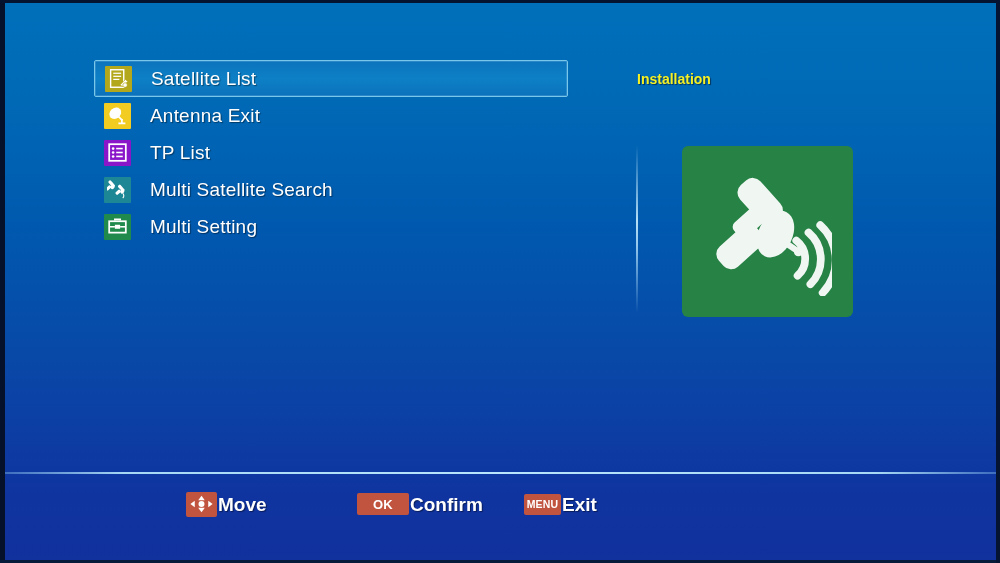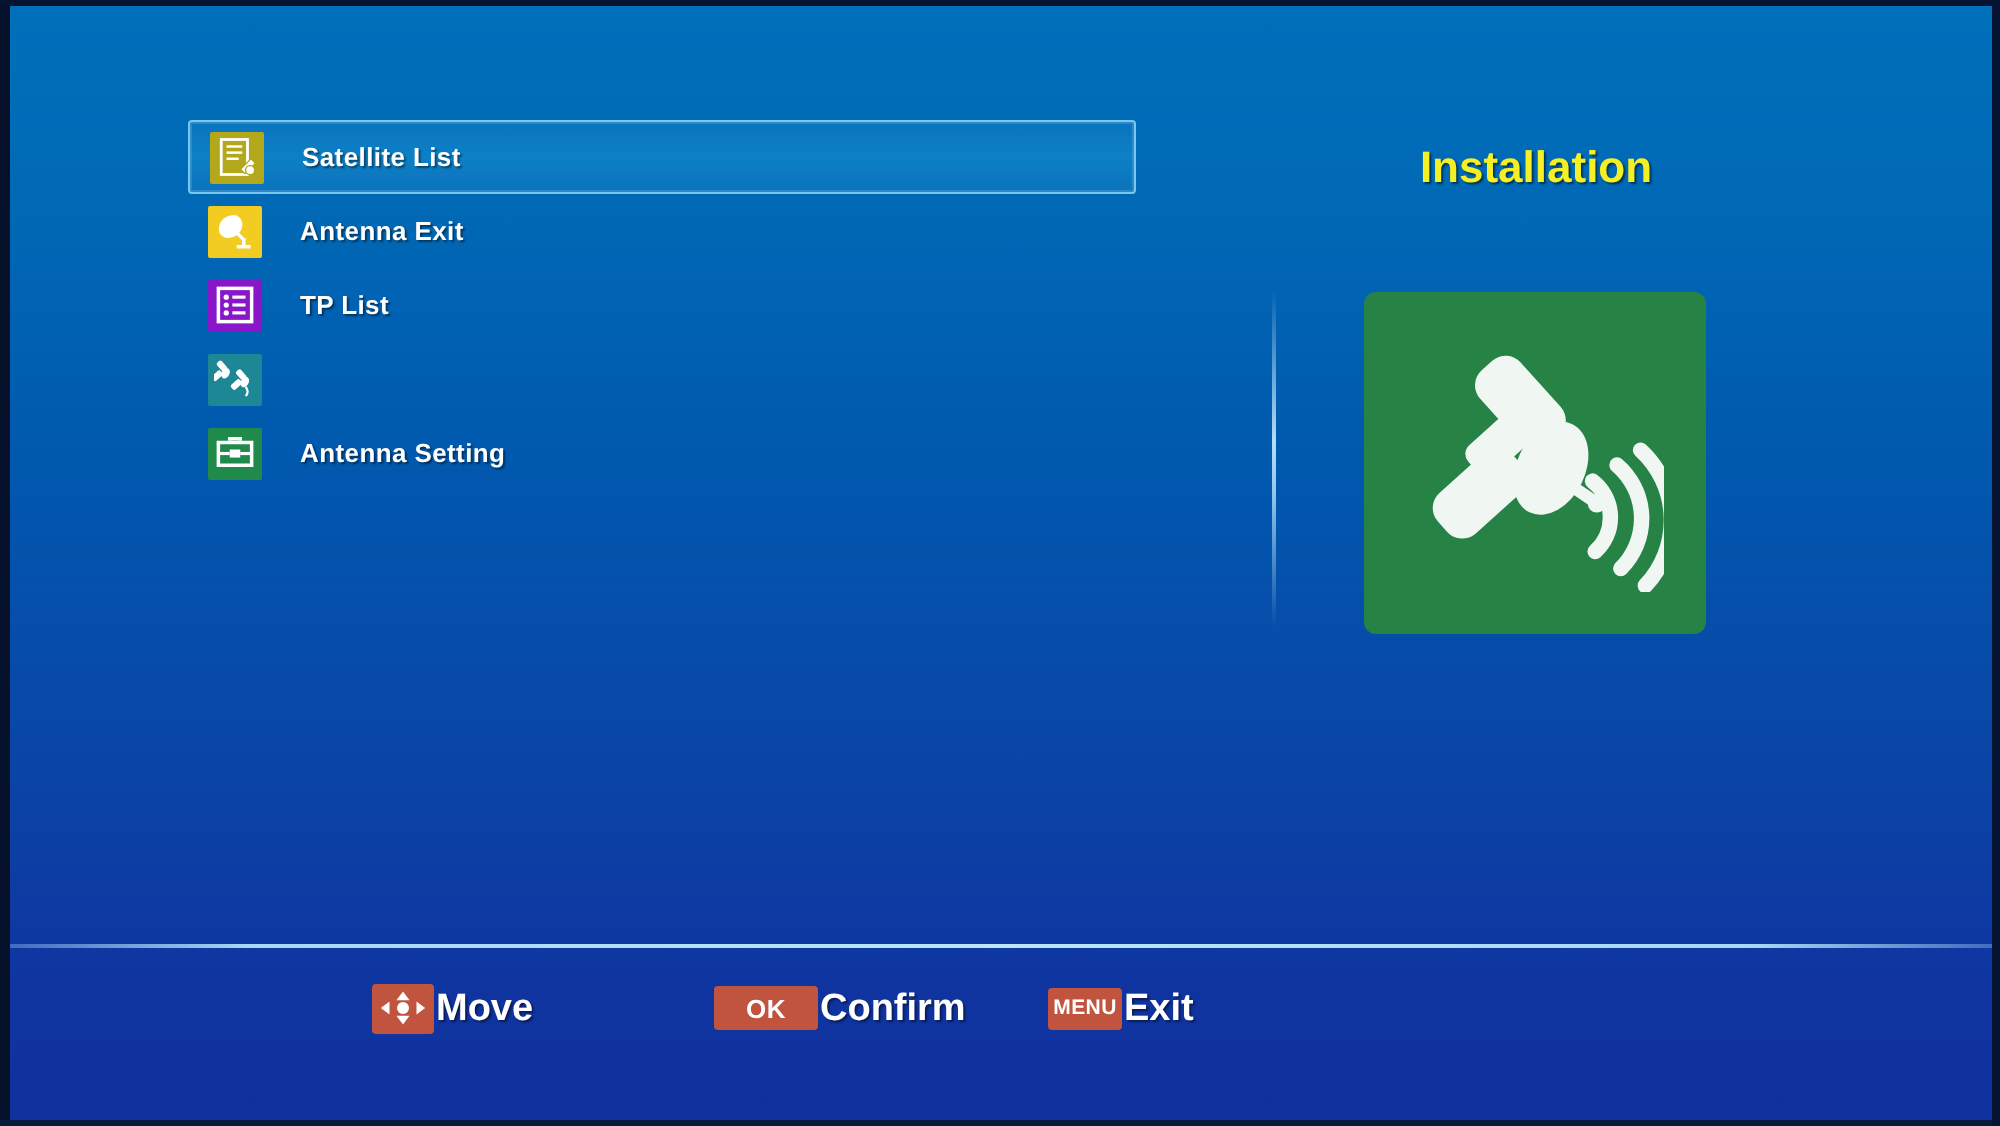--- a/index.html
+++ b/index.html
@@ -45,40 +45,39 @@
   .mi-icon {
     width:27px; height:26px;
     flex:0 0 27px;
     display:flex; align-items:center; justify-content:center;
     margin-right:19px;
     border-radius:1px;
   }
   .mi-icon svg { display:block; }
   .mi-label {
     color:#ffffff;
-    font-size:13px;
-    font-weight:bold;
+    font-size:19px;
+    font-weight:normal;
     letter-spacing:.2px;
     text-shadow:1px 1px 1px rgba(0,0,0,.45);
     white-space:nowrap;
     text-align:center;
   }
 
   
   #divider {
     position:absolute; left:636px; top:145px; width:2px; height:168px;
     background:linear-gradient(to bottom, rgba(160,215,245,0) 0%, rgba(190,230,250,.95) 45%, rgba(175,220,248,.85) 60%, rgba(160,215,245,0) 100%);
   }
 
   
   #panel-title {
     position:absolute; left:637px; top:71px; width:262px;
-    text-align:center;
     color:#f5f024;
-    font-size:22px; font-weight:bold;
+    font-size:14px; font-weight:bold;
     text-shadow:1px 1px 1px rgba(0,0,0,.5);
   }
   #panel-icon {
     position:absolute; left:682px; top:146px;
     width:171px; height:171px;
     background:#278246;
     border-radius:6px;
     display:flex; align-items:center; justify-content:center;
   }
 
@@ -170,33 +169,34 @@
             <ellipse cx="13" cy="12.5" rx="2.8" ry="4" fill="#fff" transform="rotate(28 13 12.5)"></ellipse>
           </g>
           <g transform="translate(7.5,4) scale(.78)">
             <rect x="2.5" y="12" width="8.5" height="4.6" rx="1.6" fill="#fff" transform="rotate(-42 6.7 14.3)"></rect>
             <rect x="8" y="3" width="4.6" height="8.5" rx="1.6" fill="#fff" transform="rotate(-42 10.3 7.2)"></rect>
             <ellipse cx="13" cy="12.5" rx="2.8" ry="4" fill="#fff" transform="rotate(28 13 12.5)"></ellipse>
           </g>
           <path d="M18 16.5 a3.4 3.4 0 0 1 0 5.2" fill="none" stroke="#fff" stroke-width="1.3"></path>
         </svg>
       </span>
+      <span class="mi-label">Multi Satellite Search</span>
     </div>
 
     <div class="menu-row">
       <span class="mi-icon" style="background:#1f8a4c;">
         <svg width="21" height="21" viewBox="0 0 24 24">
           <path d="M9 5 v-1.2 h6 V5" fill="none" stroke="#fff" stroke-width="2"></path>
           <rect x="2.5" y="6" width="19" height="13" fill="none" stroke="#fff" stroke-width="2"></rect>
           <rect x="9" y="10" width="6" height="4.6" fill="#fff"></rect>
           <line x1="2.5" y1="12.3" x2="9" y2="12.3" stroke="#fff" stroke-width="1.8"></line>
           <line x1="15" y1="12.3" x2="21.5" y2="12.3" stroke="#fff" stroke-width="1.8"></line>
         </svg>
       </span>
-      <span class="mi-label">Antenna Setting</span>
+      <span class="mi-label">Multi Setting</span>
     </div>
   </div>
 
   <div id="divider"></div>
 
   <div id="panel-title">Installation</div>
 
   <div id="panel-icon">
     <svg width="128" height="128" viewBox="0 0 24 24">
       <rect x="2.0" y="12.2" width="9.4" height="5.1" rx="1.9" fill="#f0f7f2" transform="rotate(-42 6.7 14.7)"></rect>

